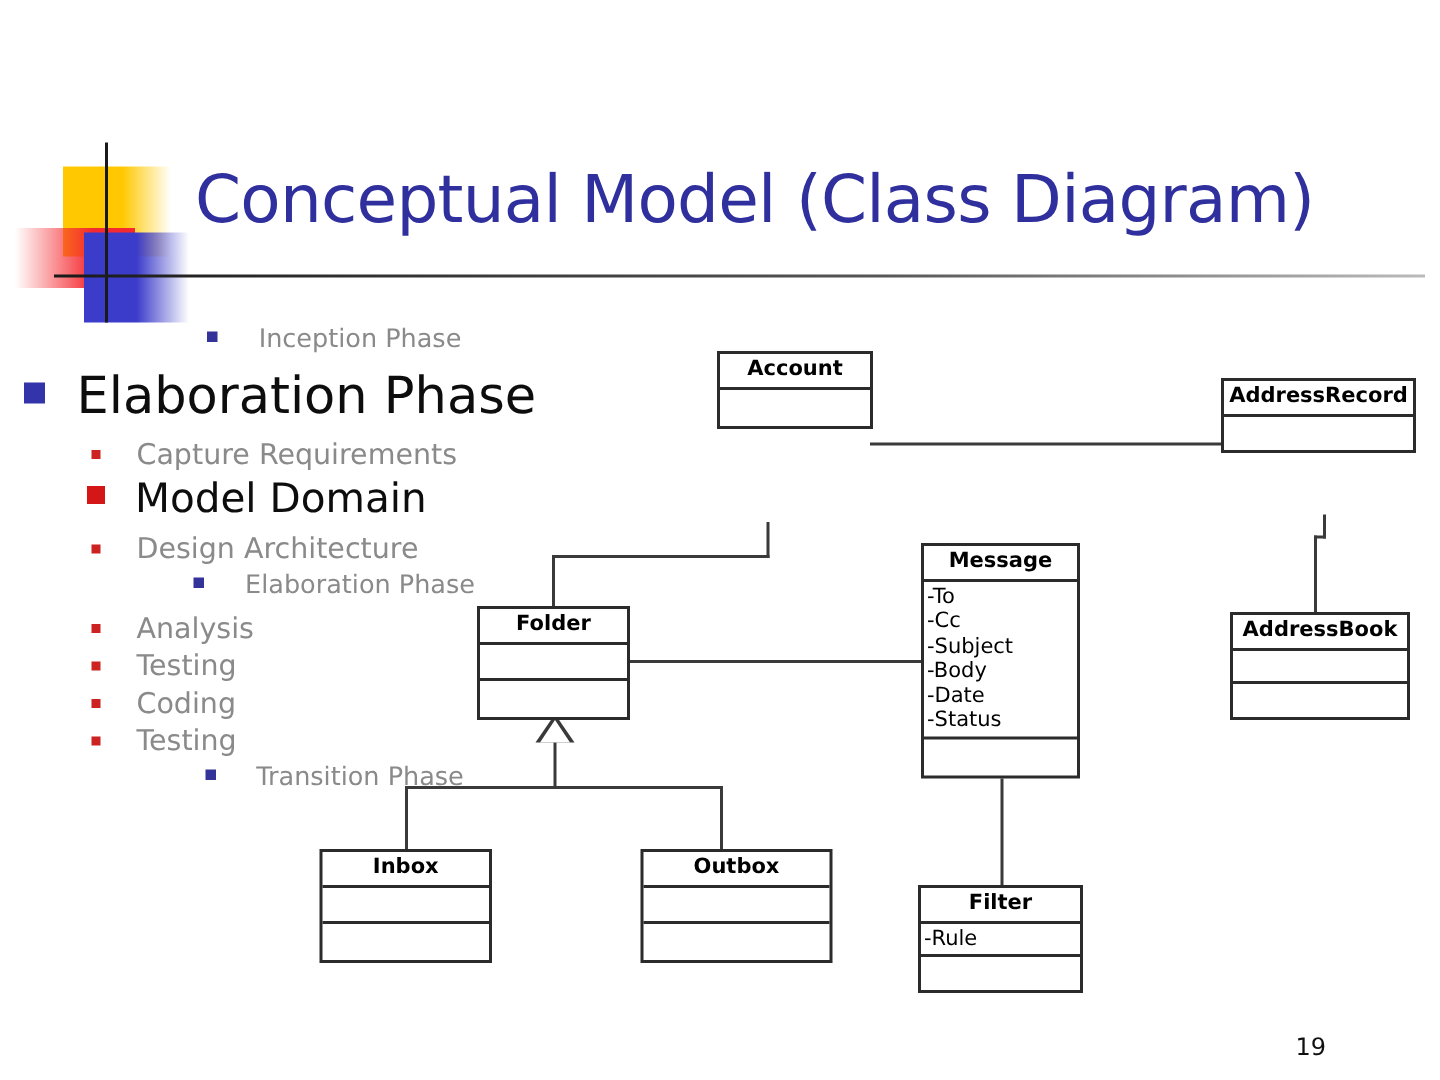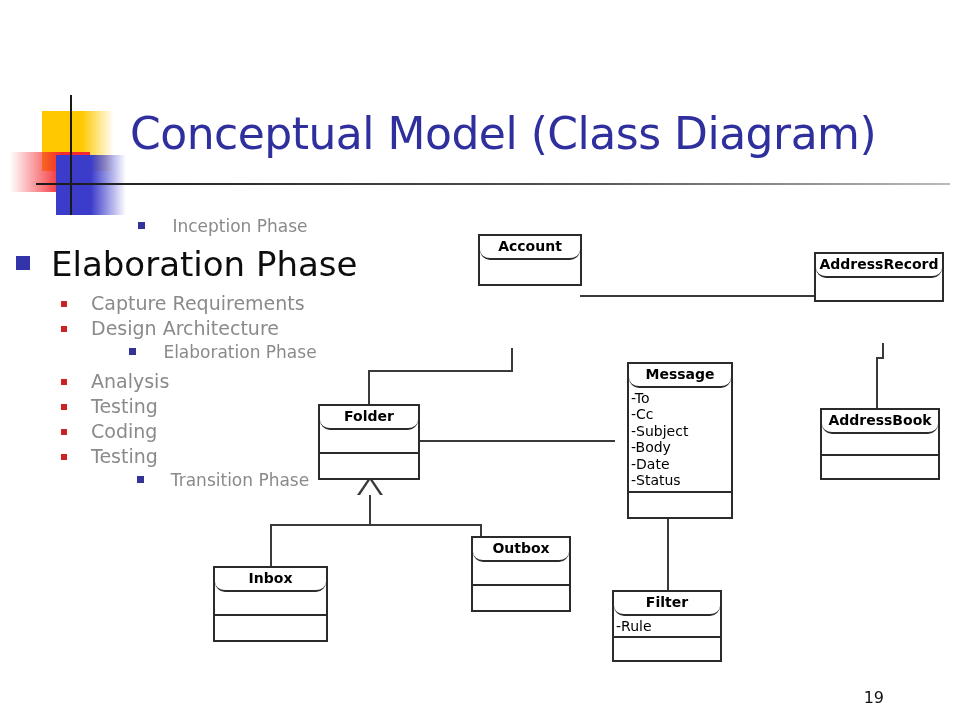--- a/index.html
+++ b/index.html
@@ -150,21 +150,20 @@
     font-family: "DejaVu Sans", sans-serif;
   }
   .uml-name {
     text-align: center;
     font-weight: bold;
     font-size: 14px;
     color: #000;
     border-bottom: 2px solid #2b2b2b;
     padding: 3px 2px 4px 2px;
     line-height: 1.05;
-    border-radius: 10px;
   }
   .uml-attrs {
     border-bottom: 2px solid #2b2b2b;
     padding: 2px 0 2px 2px;
   }
   .uml-attr {
     font-size: 14px;
     color: #000;
     line-height: 1.18;
     white-space: nowrap;
@@ -228,20 +227,24 @@
   <div class="bullet-row lvl1-big">
     <span class="bullet-mark"></span>
     <span class="bullet-text">Elaboration Phase</span>
   </div>
 
   <div class="bullet-row lvl2">
     <span class="bullet-mark"></span>
     <span class="bullet-text">Capture Requirements</span>
   </div>
 
+  <div class="bullet-row lvl2-big">
+    <span class="bullet-mark"></span>
+    <span class="bullet-text">Model Domain</span>
+  </div>
 
   <div class="bullet-row lvl2">
     <span class="bullet-mark"></span>
     <span class="bullet-text">Design Architecture</span>
   </div>
 
   <div class="bullet-row lvl1">
     <span class="bullet-mark"></span>
     <span class="bullet-text">Elaboration Phase</span>
   </div>
@@ -307,21 +310,21 @@
     <div class="uml-name">AddressRecord</div>
     <div class="uml-ops" style="height:22px;"></div>
   </div>
 
   <div class="uml-class" style="left:820px; top:408px; width:120px;">
     <div class="uml-name">AddressBook</div>
     <div class="uml-attrs" style="height:22px;"></div>
     <div class="uml-ops" style="height:22px;"></div>
   </div>
 
-  <div class="uml-class" style="left:614px; top:362px; width:106px;margin-left:13px;">
+  <div class="uml-class" style="left:614px; top:362px; width:106px;">
     <div class="uml-name">Message</div>
     <div class="uml-attrs">
       <div class="uml-attr">-To</div>
       <div class="uml-attr">-Cc</div>
       <div class="uml-attr">-Subject</div>
       <div class="uml-attr">-Body</div>
       <div class="uml-attr">-Date</div>
       <div class="uml-attr">-Status</div>
     </div>
     <div class="uml-ops" style="height:24px;"></div>
@@ -332,21 +335,21 @@
     <div class="uml-attrs" style="height:24px;"></div>
     <div class="uml-ops" style="height:24px;"></div>
   </div>
 
   <div class="uml-class" style="left:213px; top:566px; width:115px;">
     <div class="uml-name">Inbox</div>
     <div class="uml-attrs" style="height:24px;"></div>
     <div class="uml-ops" style="height:24px;"></div>
   </div>
 
-  <div class="uml-class" style="left:427px; top:536px; width:100px;margin-left:44px;">
+  <div class="uml-class" style="left:427px; top:566px; width:128px;">
     <div class="uml-name">Outbox</div>
     <div class="uml-attrs" style="height:24px;"></div>
     <div class="uml-ops" style="height:24px;"></div>
   </div>
 
   <div class="uml-class" style="left:612px; top:590px; width:110px;">
     <div class="uml-name">Filter</div>
     <div class="uml-attrs">
       <div class="uml-attr">-Rule</div>
     </div>

